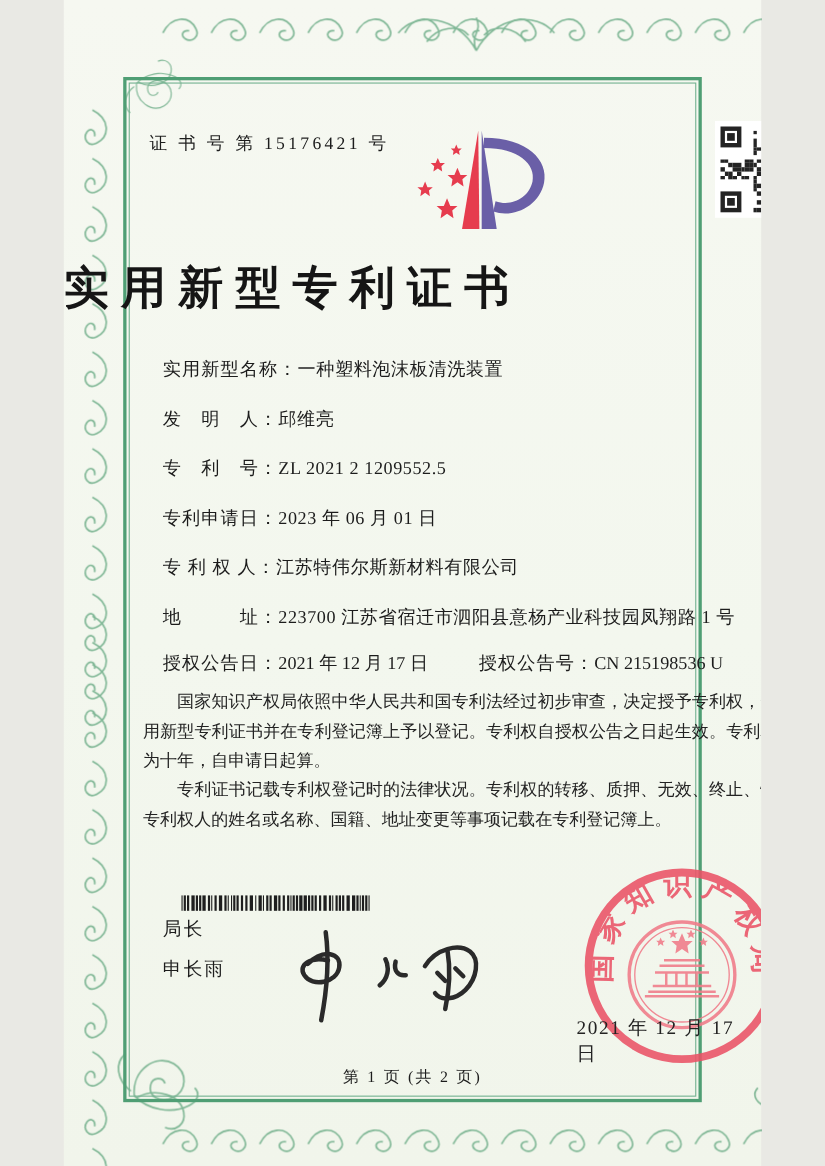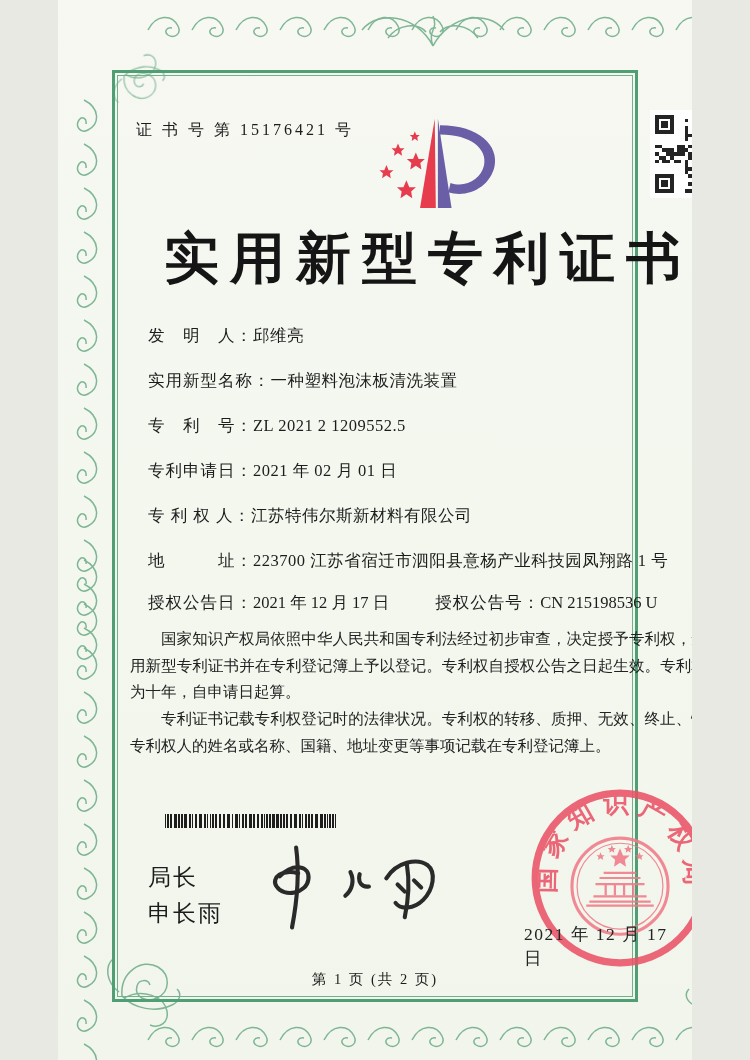--- a/index.html
+++ b/index.html
@@ -13,33 +13,33 @@
   .cert-no{position:absolute;left:78px;top:120px;font-size:16px;letter-spacing:3px;}
   .logo{position:absolute;left:298px;top:106px;}
   .qr{position:absolute;left:592px;top:110px;width:88px;height:88px;background:#fff;padding:5px;box-sizing:border-box;}
   .qr-wrap{position:relative;width:78px;height:78px;}
   .qr-cells{position:absolute;inset:0;display:grid;grid-template-columns:repeat(21,1fr);grid-template-rows:repeat(21,1fr);}
   .qr-cells i{display:block;}
   .qr-cells i.on{background:#242424;}
   .finder{position:absolute;width:19px;height:19px;border:4px solid #242424;box-sizing:border-box;}
   .finder::after{content:"";position:absolute;left:2px;top:2px;width:7px;height:7px;background:#242424;}
   .finder.tl{left:0;top:0}.finder.tr{right:0;top:0}.finder.bl{left:0;bottom:0}
-  .title{position:absolute;left:0;top:222px;width:100%;text-align:right;font-size:55px;font-weight:bold;letter-spacing:11px;color:#151515;}
+  .title{position:absolute;left:0;top:234px;width:100%;text-align:left;font-size:41px;font-weight:bold;letter-spacing:11px;color:#151515;}
   .fields{position:absolute;left:90px;top:324px;width:586px;font-size:16.5px;}
   .fields .row{display:flex;align-items:baseline;height:45px;line-height:24px;}
   .fields .lbl{white-space:pre;letter-spacing:1px;}
   .fields .val{letter-spacing:.5px;}
   .grant-row{position:absolute;left:90px;top:592px;width:586px;font-size:16.5px;display:flex;text-align:right;}
   .grant-row .pair2{margin-left:46px;}
   .grant-row .lbl{letter-spacing:1px;}
   .body-text{position:absolute;left:72px;top:626px;width:608px;font-size:15.5px;line-height:1.72;text-align:justify;color:#222;}
   .body-text p{margin:0;text-indent:2em;}
   .barcode{position:absolute;left:107px;top:814px;height:14px;display:flex;align-items:stretch;}
   .barcode i{display:block;background:#1e1e1e;}
-  .signatory{position:absolute;left:90px;top:860px;font-size:23px;letter-spacing:2px;line-height:36px;}
+  .signatory{position:absolute;left:90px;top:827px;font-size:17px;letter-spacing:2px;line-height:36px;}
   .signature{position:absolute;left:193px;top:834px;}
   .seal{position:absolute;left:470px;top:786px;}
   .seal-date{position:absolute;left:466px;top:922px;font-size:17.5px;letter-spacing:1.5px;color:#232323;}
   .page-info{position:absolute;left:0;top:970px;width:100%;text-align:center;font-size:14.5px;letter-spacing:2px;font-family:Liberation Serif, serif;}
   .back-note{position:absolute;left:0;top:1014px;width:100%;text-align:center;font-size:15.5px;letter-spacing:3px;color:#2a2a2a;}
 </style>
 </head>
 <body>
 
 <div class="page">
@@ -554,34 +554,34 @@
       <div class="finder tl"></div>
       <div class="finder tr"></div>
       <div class="finder bl"></div>
     </div>
   </div>
 
   <div class="title">实用新型专利证书</div>
 
   <div class="fields">
     <div class="row">
+      <span class="lbl">实用新型名称：</span>
+      <span class="val">一种塑料泡沫板清洗装置</span>
+    </div>
+    <div class="row">
       <span class="lbl">发　明　人：</span>
       <span class="val">邱维亮</span>
-    </div>
-    <div class="row">
-      <span class="lbl">实用新型名称：</span>
-      <span class="val">一种塑料泡沫板清洗装置</span>
     </div>
     <div class="row">
       <span class="lbl">专　利　号：</span>
       <span class="val">ZL 2021 2 1209552.5</span>
     </div>
     <div class="row">
       <span class="lbl">专利申请日：</span>
-      <span class="val">2021 年 02 月 01 日</span>
+      <span class="val">2023 年 06 月 01 日</span>
     </div>
     <div class="row">
       <span class="lbl">专 利 权 人：</span>
       <span class="val">江苏特伟尔斯新材料有限公司</span>
     </div>
     <div class="row">
       <span class="lbl">地　　　址：</span>
       <span class="val">223700 江苏省宿迁市泗阳县意杨产业科技园凤翔路 1 号</span>
     </div>
   </div>

